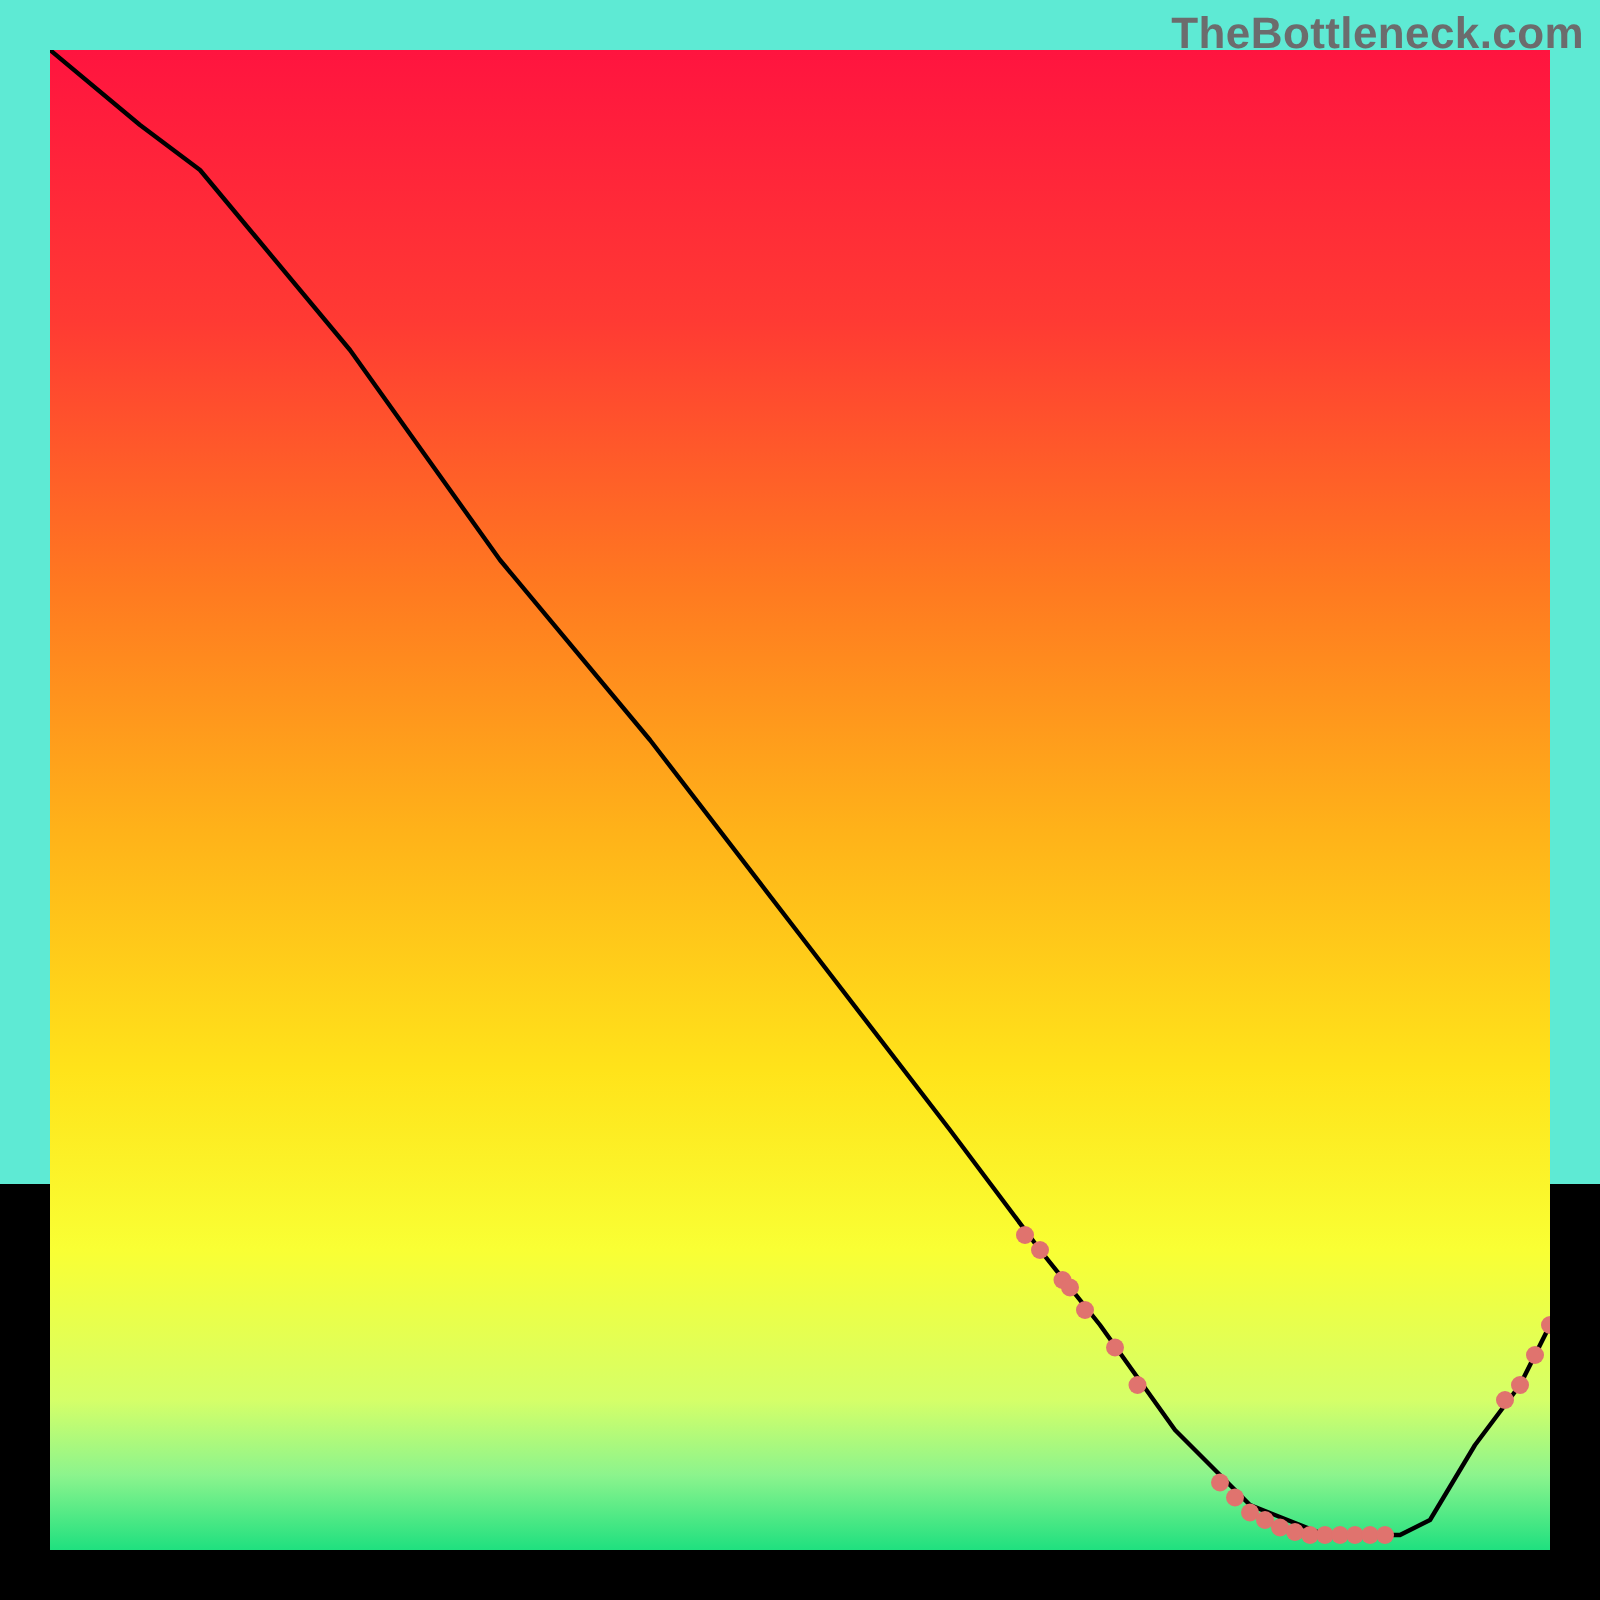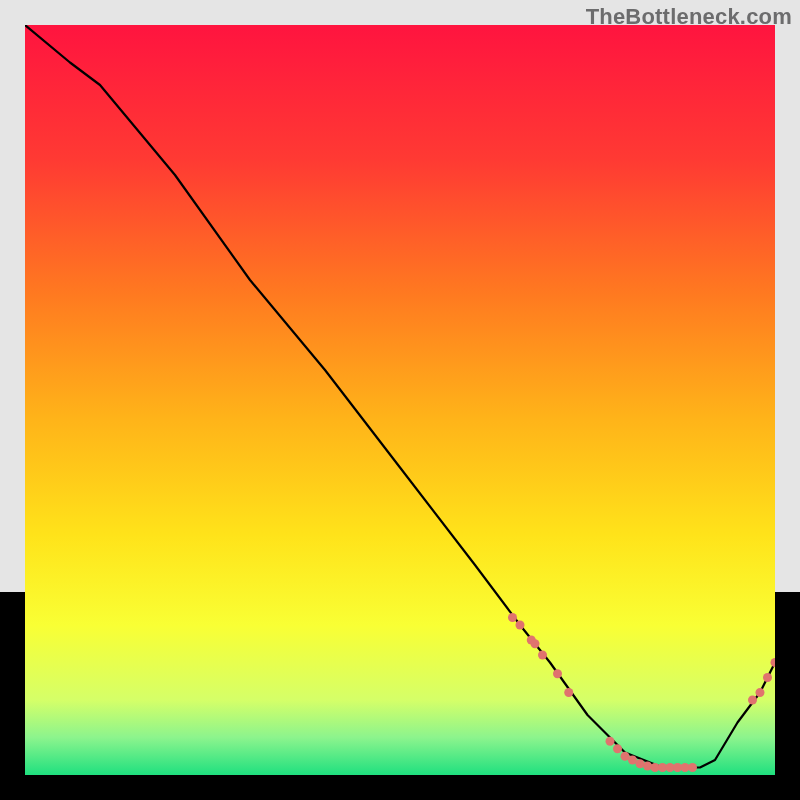--- a/index.html
+++ b/index.html
@@ -7,21 +7,21 @@
     padding: 0;
     width: 800px;
     height: 800px;
     background: #000;
     overflow: hidden;
   }
   .stage {
     position: relative;
     width: 800px;
     height: 592px;
-    background: #e5e5e5;
+    background: #5eead4;
   }
   .plot {
     position: absolute;
     left: 25px;
     top: 25px;
     width: 750px;
     height: 750px;
   }
   .watermark {
     position: absolute;

